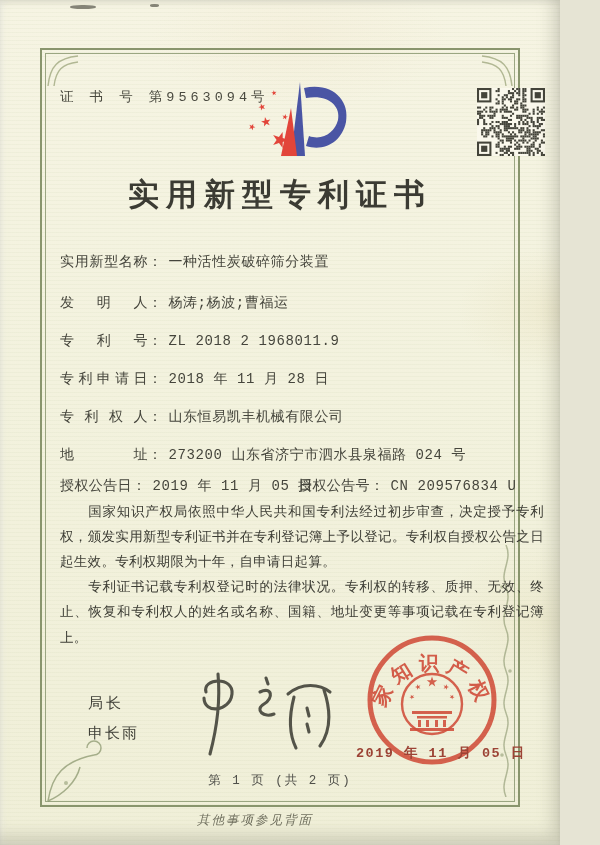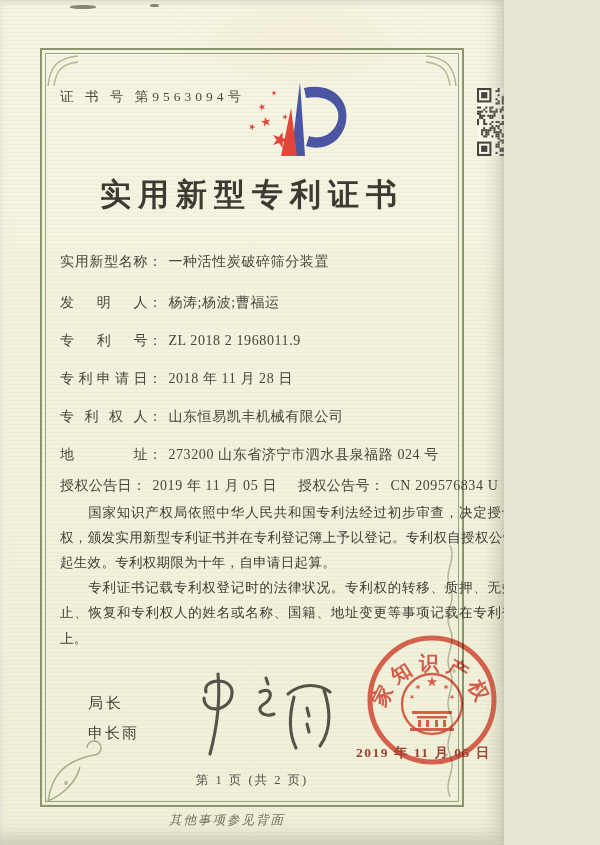--- a/index.html
+++ b/index.html
@@ -1,18 +1,18 @@
 <!DOCTYPE html>
 <html><head>
 <meta charset="utf-8">
 <style>
   html,body{margin:0;padding:0;background:#e6e4d4;}
   .paper{
-    position:relative;width:504px;height:845px;overflow:hidden;
-    font-family:Liberation Serif, serif;
+    position:relative;width:560px;height:845px;overflow:hidden;
+    font-family:Liberation Mono, monospace;
     background:
       radial-gradient(140px 90px at 555px 310px, rgba(219,199,140,.16), transparent 70%),
       radial-gradient(160px 110px at 545px 620px, rgba(208,188,128,.12), transparent 70%),
       radial-gradient(200px 90px at 300px 40px, rgba(236,214,180,.14), transparent 75%),
       linear-gradient(180deg,#f6f4e3 0%,#f3f2de 45%,#f0efd8 100%);
   }
   .paper::before{content:"";position:absolute;inset:0;pointer-events:none;
     background:repeating-linear-gradient(0deg, rgba(185,196,156,.10) 0 1px, transparent 1px 4px);}
   .paper::after{content:"";position:absolute;inset:0;pointer-events:none;
     box-shadow:inset -7px -9px 16px rgba(115,115,100,.28), inset 0 3px 5px rgba(110,110,95,.14), inset 3px 0 5px rgba(255,255,255,.35);}

